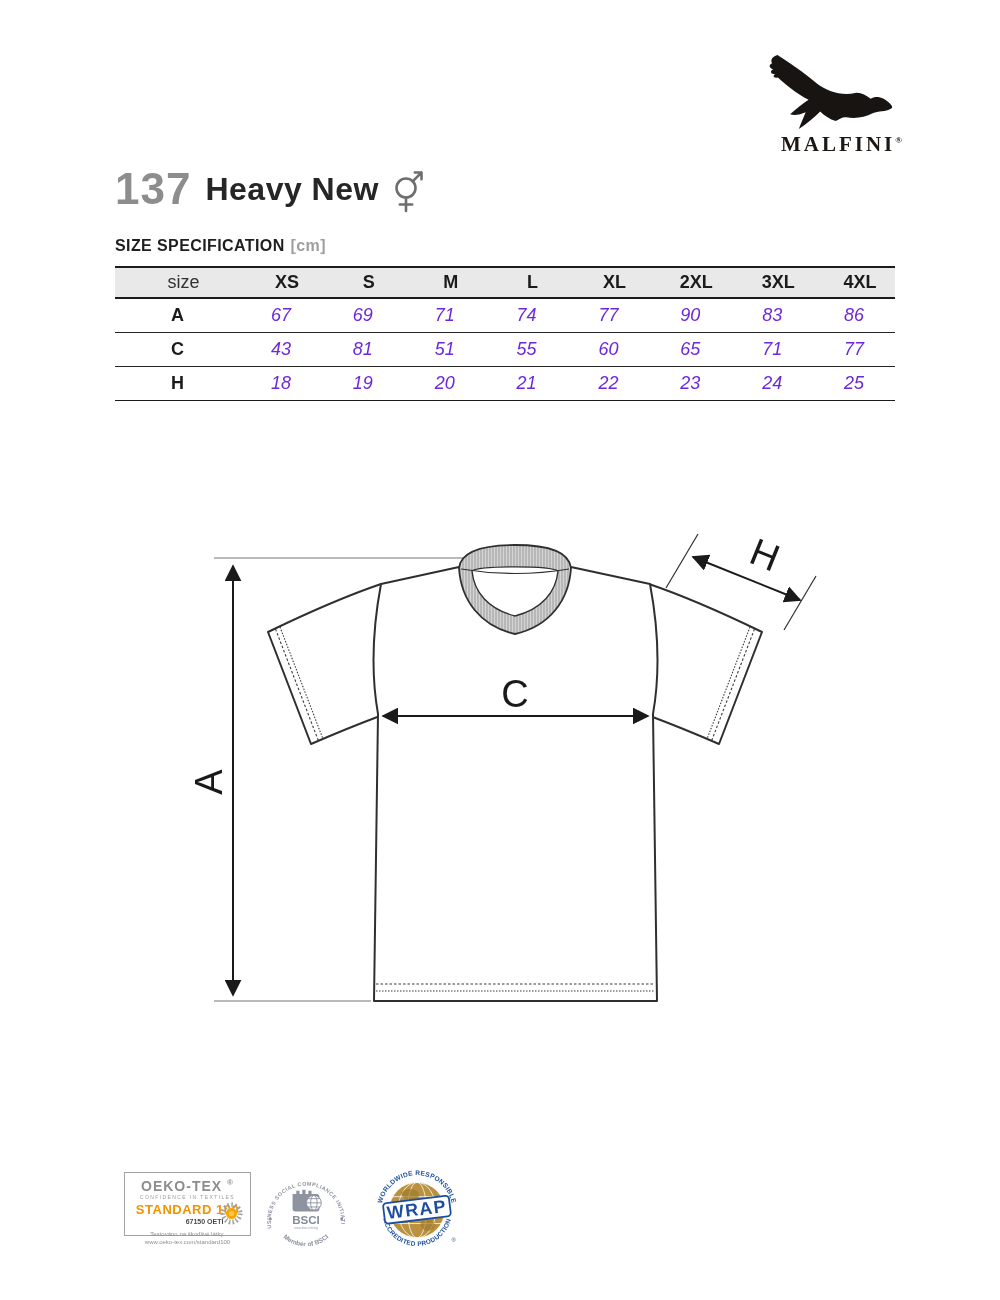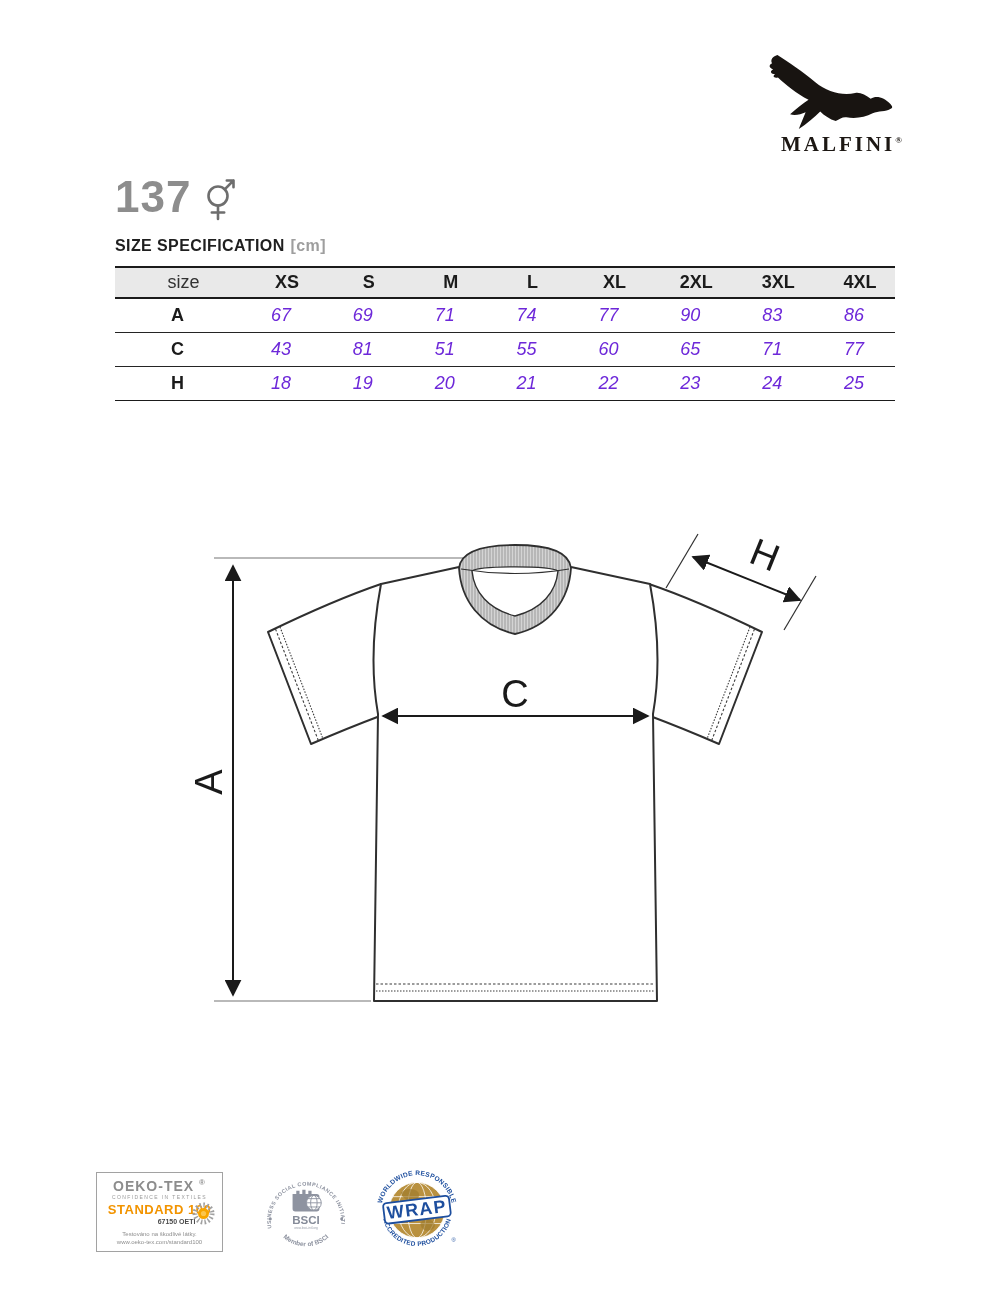--- a/index.html
+++ b/index.html
@@ -15,21 +15,21 @@
   .brand { position:absolute; left:752px; top:52px; width:150px; text-align:right; }
   .brand .eagle { display:block; margin:0 auto; }
   .brand .wordmark {
     margin-top:2px;
     font-family:"Liberation Serif", serif; font-weight:700;
     font-size:21px; letter-spacing:3px; color:#1c1713; white-space:nowrap;
   }
   .brand .wordmark sup { font-size:9px; letter-spacing:0; }
 
   
-  .title-row { position:absolute; left:115px; top:164px; display:flex; align-items:center;margin-top:8px; }
+  .title-row { position:absolute; left:115px; top:164px; display:flex; align-items:center; }
   .product-code { font-size:44px; font-weight:700; color:#8d8d8d; letter-spacing:1px; }
   .product-name { font-size:32px; font-weight:700; color:#262626; margin-left:14px; letter-spacing:.5px; }
   .gender { margin-left:12px; align-self:flex-start; margin-top:2px; }
 
   
   .spec-heading { position:absolute; left:115px; top:237px; font-size:16px; font-weight:700; color:#1f1f1f; letter-spacing:.4px; }
   .spec-heading .unit { color:#9e9e9e; font-weight:700; margin-left:6px; }
 
   
   table.size-table {
@@ -50,21 +50,21 @@
   .note {
     position:absolute; left:117px; top:403px;
     font-size:14.5px; font-style:italic; color:#b3b3b3; letter-spacing:.2px;
   }
 
   
   svg.diagram { position:absolute; left:0; top:0; }
 
   
   .oeko {
-    position:absolute; left:96px; top:1172px; width:127px; height:80px;
+    position:absolute; left:124px; top:1172px; width:127px; height:64px;
     border:1px solid #a2a2a2; text-align:center; padding-top:6px;
     display:flex; flex-direction:column; align-items:center;
   }
   .oeko-brand { font-size:14px; font-weight:700; color:#8d8d8d; letter-spacing:1px; line-height:1; }
   .oeko-brand .reg { font-size:8px; vertical-align:super; }
   .oeko-sub { font-size:5px; color:#9a9a9a; letter-spacing:1.4px; margin-top:2px; line-height:1; }
   .oeko-std { font-size:13px; font-weight:700; color:#f29400; letter-spacing:.5px; margin-top:3px; line-height:1; }
   .oeko-no { font-size:7px; font-weight:700; color:#4a4a4a; margin-top:2px; margin-left:34px; line-height:1; }
   .oeko-l1 { font-size:6px; color:#8f8f8f; margin-top:5px; line-height:1.4; }
   .oeko-l2 { font-size:6px; color:#8f8f8f; line-height:1.4; }
@@ -83,20 +83,21 @@
         C121,44 129,47 135,53 C137,55 138,57 136,58 C130,62 123,60 117,63 C109,67 99,69 90,67
         C86,66.5 83,68.5 79,71 C73,69 67,65 63,61 C57,67 49,74 41,79 C43.5,73 45.5,68 48,62
         C43,64 37,66 32,64 C38.5,58 44.5,53.5 51,49 C39,43 27,33 19.5,26 C15.5,27 13.5,25 16.5,22.5
         C12.5,22.5 10.5,20 14.5,17.5 C10.5,16.5 9.5,13.5 13.5,11.5 C11.5,8.5 13.5,4.5 19,3 Z"></path>
     </svg>
     <div class="wordmark"><span>MALFINI</span><sup>®</sup></div>
   </div>
 
   <div class="title-row">
     <span class="product-code">137</span>
+    <span class="product-name">Heavy New</span>
     <svg class="gender" width="34" height="48" viewBox="0 0 34 48" aria-hidden="true">
       <g fill="none" stroke="#6e6e6e" stroke-width="2.6" stroke-linecap="round">
         <circle cx="15" cy="22" r="9.5"></circle>
         <path d="M21.7,15.3 L30.5,6.5 M30.5,6.5 H23.8 M30.5,6.5 V13.2"></path>
         <path d="M15,31.5 V45 M8.8,38.5 H21.2"></path>
       </g>
     </svg>
   </div>
 
   <div class="spec-heading">

